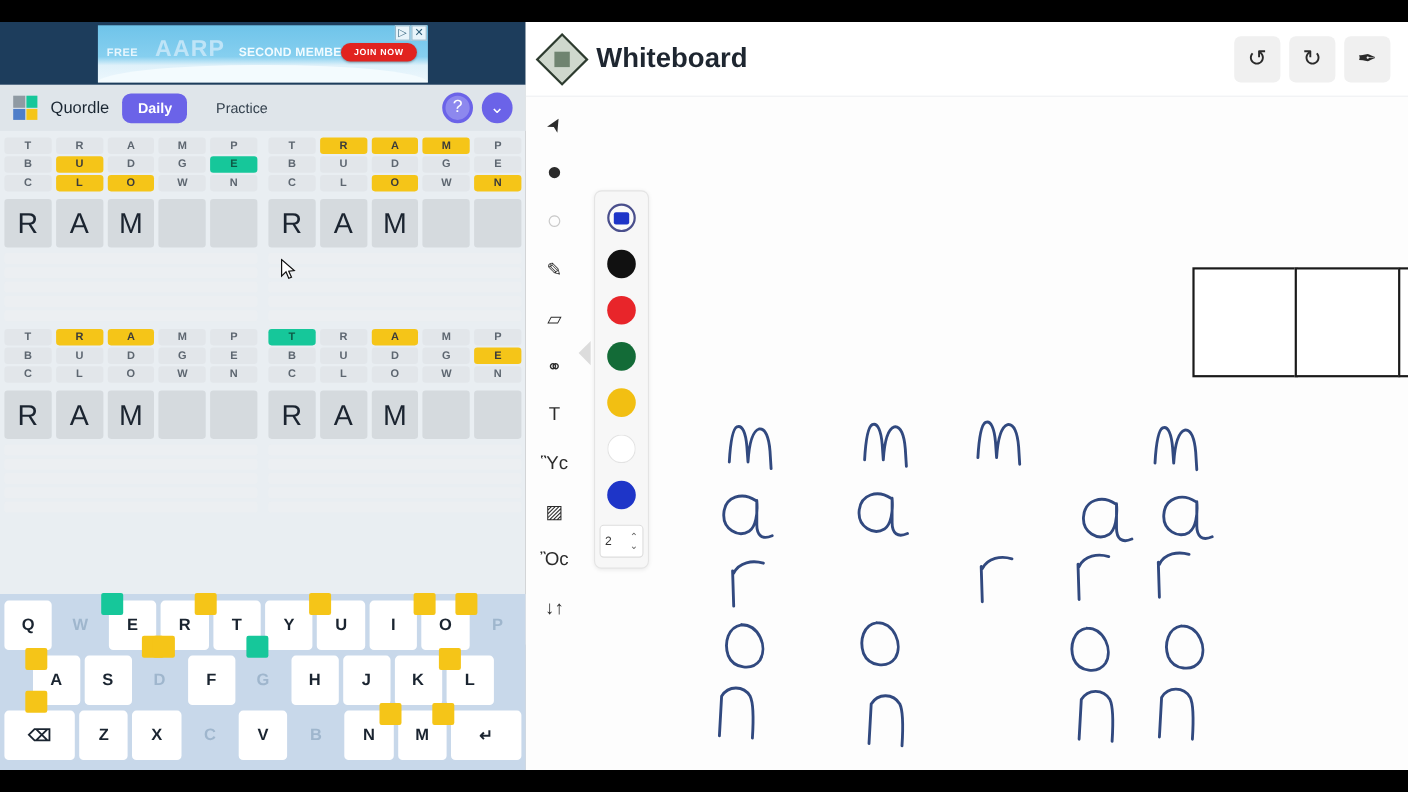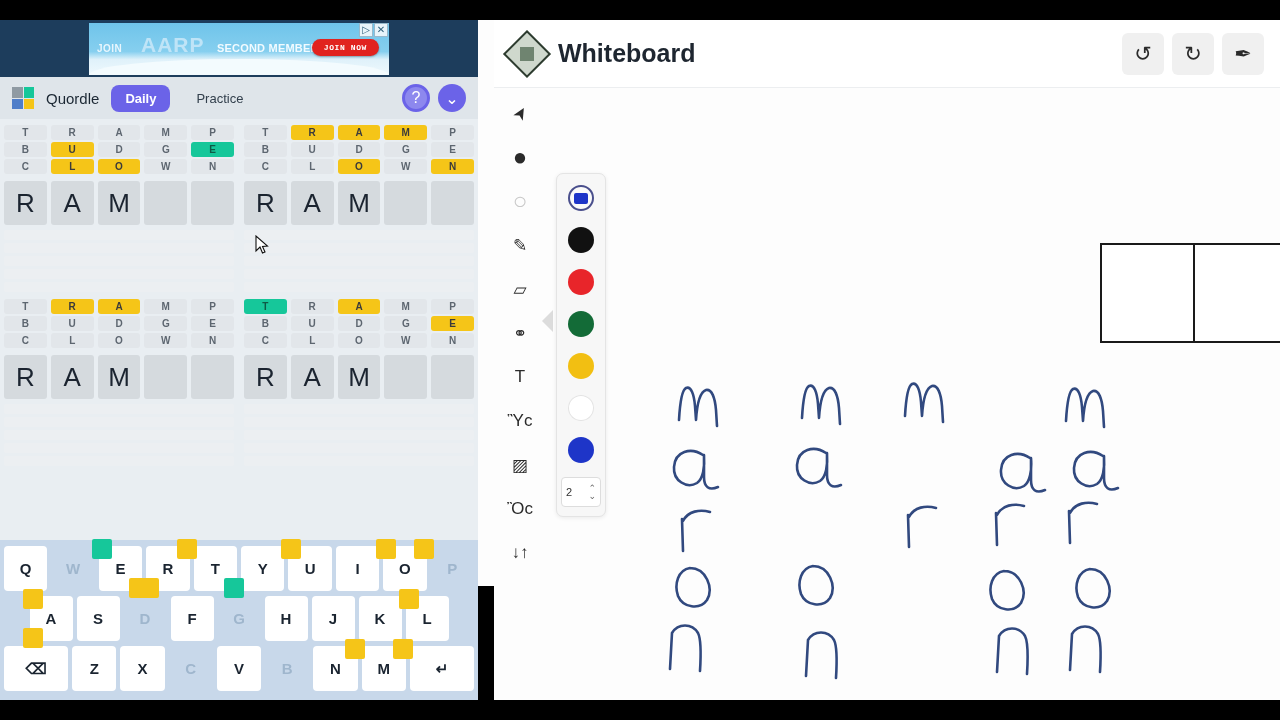--- a/index.html
+++ b/index.html
@@ -36,21 +36,20 @@
   }
   .ad-sub {
     position: absolute; left: 128px; top: 19px; font-size: 11px;
     font-weight: bold; color: #f2fbff; letter-spacing: .2px;
   }
   .ad-cta {
     position: absolute; right: 10px; top: 16px;
     background: #e1231f; color: #fff; font-size: 8px; font-weight: bold;
     padding: 4px 12px; border-radius: 10px; letter-spacing: .6px;
     box-shadow: 0 1px 2px rgba(0,0,0,.3);
-    font-family: Liberation Mono, monospace;
   }
   .ad-close {
     position: absolute; right: 1px; top: 0; display: flex; gap: 1px;
   }
   .ad-close span {
     width: 14px; height: 14px; background: #e8f4fa; color: #2e5f7a;
     font-size: 10px; display: flex; align-items: center; justify-content: center;
     border: 1px solid #97b9cc;
   }
   .ad-snow {
@@ -131,21 +130,20 @@
 
   
   #cursor {
     position: absolute; left: 255px; top: 215px; width: 14px; height: 20px; z-index: 30;
   }
 
   
   #whiteboard {
     position: absolute; left: 478px; top: 20px; width: 802px; height: 566px;
     background: #fdfdfd;
-    padding-left: 16px;
   }
   .wb-header {
     height: 68px; background: #fff; display: flex; align-items: center;
     padding: 0 16px; border-bottom: 1px solid #eceef0;
   }
   .wb-logo {
     width: 34px; height: 34px; transform: rotate(45deg);
     border: 2px solid #2d3b2f; background: #cfd8cd; margin-right: 14px;
     display:flex; align-items:center; justify-content:center;
   }
@@ -208,21 +206,21 @@
 </head>
 <body>
 
 <div id="screen">
 
   <div id="quordle">
 
     <div class="ad-bar">
       <div class="ad-banner">
         <div class="ad-snow"></div>
-        <div class="ad-aarp">JOIN</div>
+        <div class="ad-aarp">FREE</div>
         <div class="ad-free">AARP</div>
         <div class="ad-sub">SECOND MEMBERSHIP</div>
         <div class="ad-cta">JOIN NOW</div>
         <div class="ad-close">
           <span>▷</span>
           <span>✕</span>
         </div>
       </div>
     </div>
 

